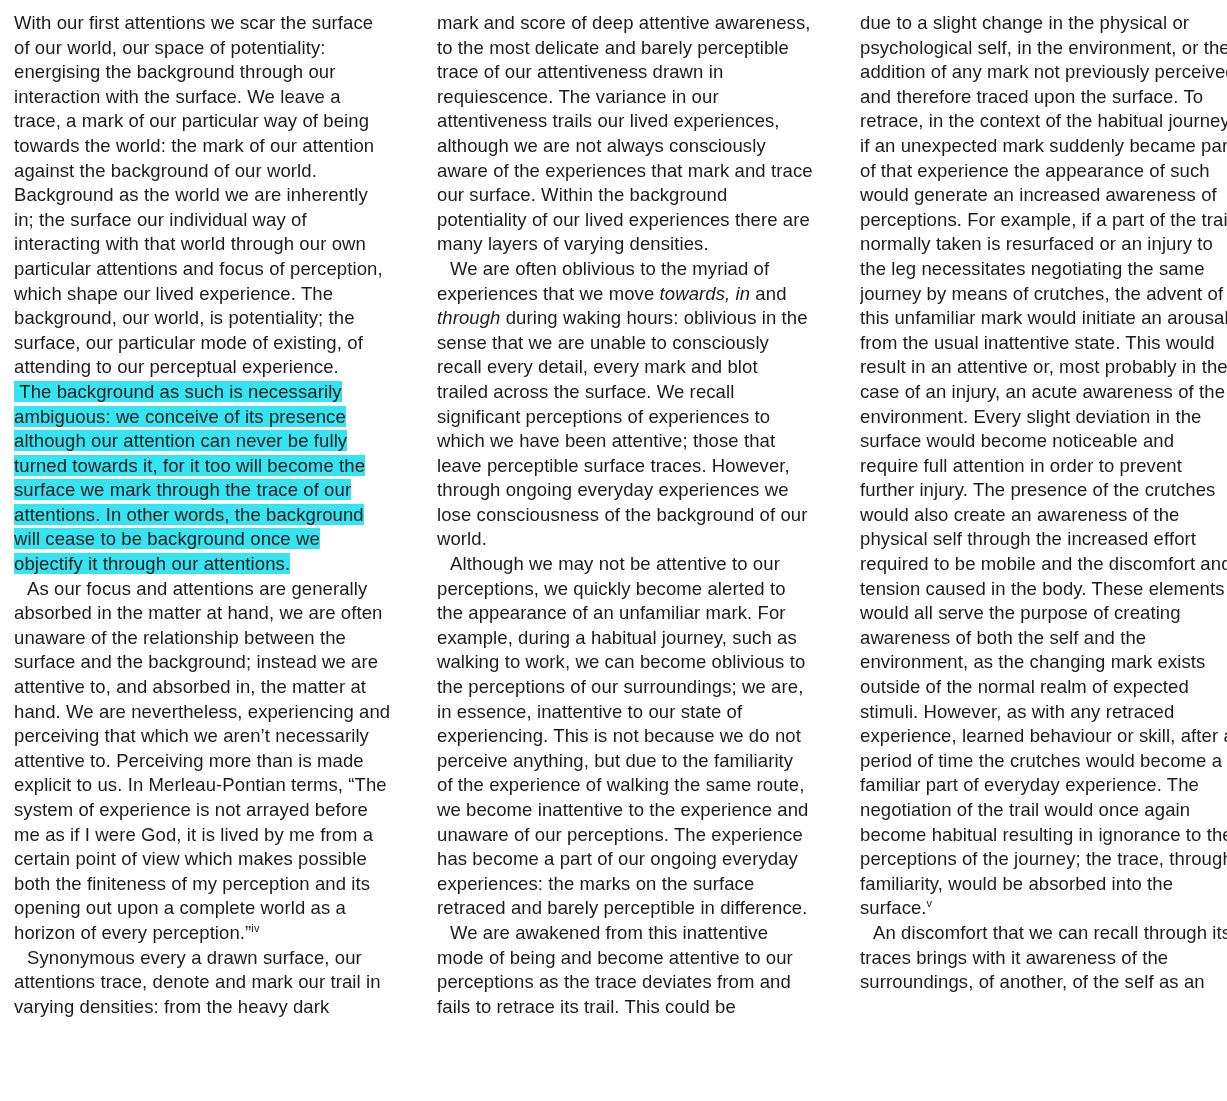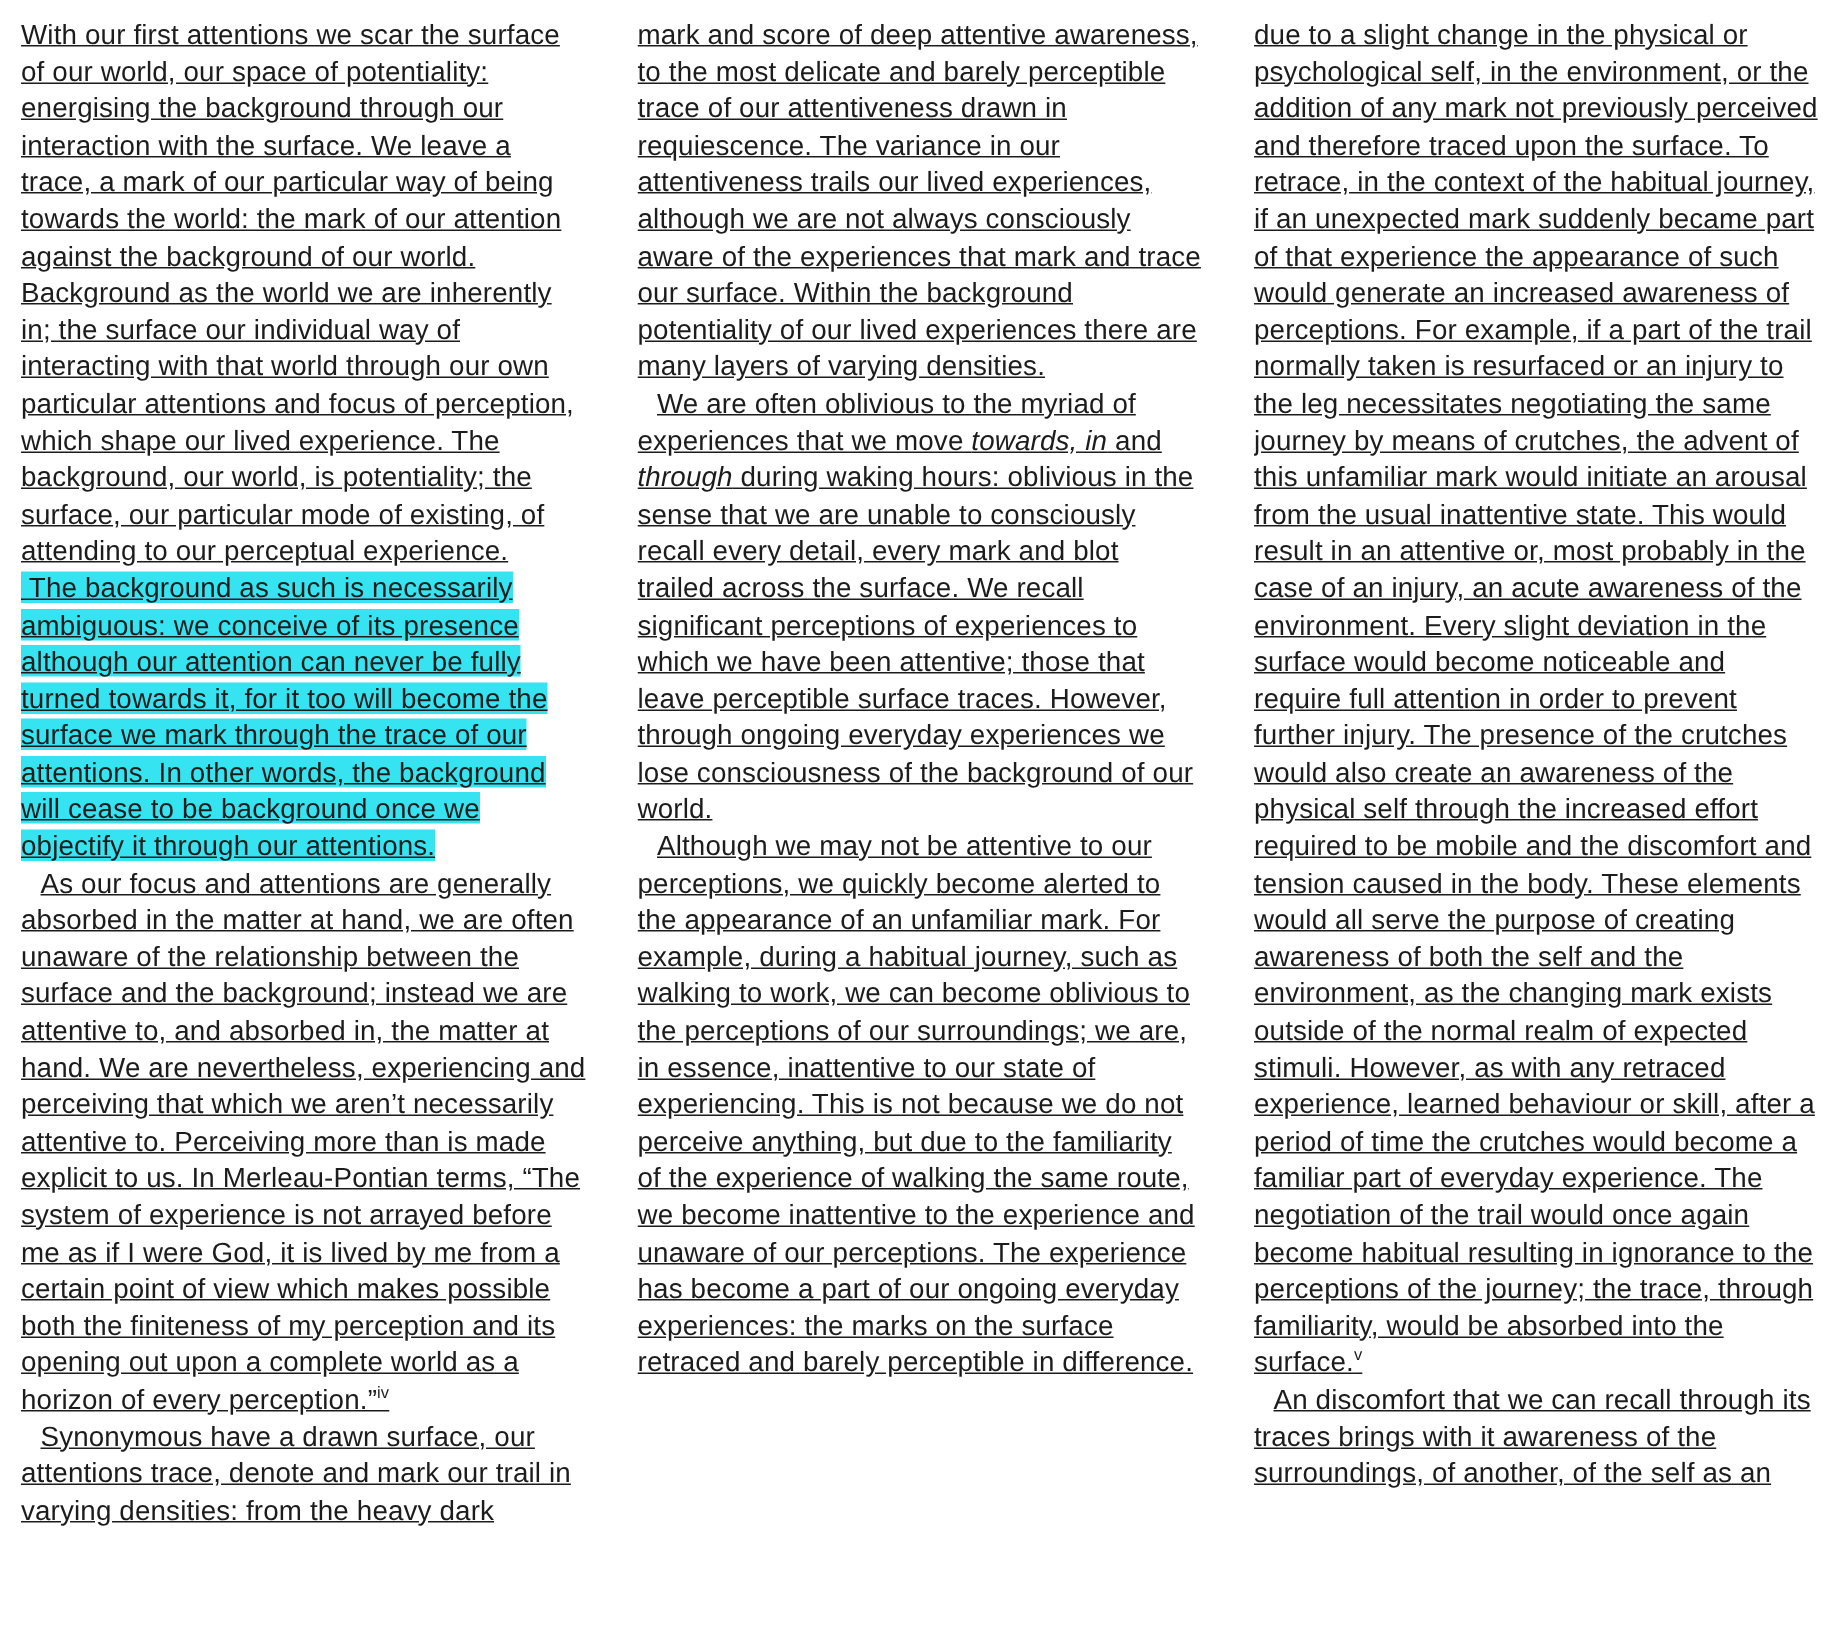--- a/index.html
+++ b/index.html
@@ -11,23 +11,22 @@
     width: 1227px;
     min-height: 1101px;
     box-sizing: border-box;
     padding: 11px 16px 10px 14px;
     background: #ffffff;
     font-family: "Liberation Sans", sans-serif;
     color: #1c1c1c;
   }
   .columns {
     display: flex;
-    gap: 34px;
+    gap: 46px;
     align-items: flex-start;
-    text-decoration: underline;
   }
   .col {
     width: 377px;
     flex: 0 0 377px;
     font-size: 18.5px;
     line-height: 24.6px;
     font-weight: 400;
     letter-spacing: 0.1px;
     overflow: hidden;
   }
@@ -51,25 +50,26 @@
 </style>
 </head>
 <body style="background: rgb(255, 255, 255);">
 
 <div class="page">
   <div class="columns" id="columns">
       <div class="col">
         <p class="para"><span>With our first attentions we scar the surface of our world, our space of potentiality: energising the background through our interaction with the surface. We leave a trace, a mark of our particular way of being towards the world: the mark of our attention against the background of our world. Background as the world we are inherently in; the surface our individual way of interacting with that world through our own particular attentions and focus of perception, which shape our lived experience. The background, our world, is potentiality; the surface, our particular mode of existing, of attending to our perceptual experience.</span></p>
         <p class="para"><span class="hl">&nbsp;The background as such is necessarily ambiguous: we conceive of its presence although our attention can never be fully turned towards it, for it too will become the surface we mark through the trace of our attentions. In other words, the background will cease to be background once we objectify it through our attentions.</span></p>
         <p class="para indent"><span>As our focus and attentions are generally absorbed in the matter at hand, we are often unaware of the relationship between the surface and the background; instead we are attentive to, and absorbed in, the matter at hand. We are nevertheless, experiencing and perceiving that which we aren’t necessarily attentive to. Perceiving more than is made explicit to us. In Merleau-Pontian terms, “The system of experience is not arrayed before me as if I were God, it is lived by me from a certain point of view which makes possible both the finiteness of my perception and its opening out upon a complete world as a horizon of every perception.”</span><sup class="fn">iv</sup></p>
-        <p class="para indent"><span>Synonymous have a drawn surface, our attentions trace, denote and mark our trail in varying densities: from the heavy dark</span></p>
+        <p class="para indent"><span>Synonymous every a drawn surface, our attentions trace, denote and mark our trail in varying densities: from the heavy dark</span></p>
       </div>
       <div class="col">
         <p class="para"><span>mark and score of deep attentive awareness, to the most delicate and barely perceptible trace of our attentiveness drawn in requiescence. The variance in our attentiveness trails our lived experiences, although we are not always consciously aware of the experiences that mark and trace our surface. Within the background potentiality of our lived experiences there are many layers of varying densities.</span></p>
         <p class="para indent"><span>We are often oblivious to the myriad of experiences that we move </span><span class="it">towards, in</span><span> and </span><span class="it">through</span><span> during waking hours: oblivious in the sense that we are unable to consciously recall every detail, every mark and blot trailed across the surface. We recall significant perceptions of experiences to which we have been attentive; those that leave perceptible surface traces. However, through ongoing everyday experiences we lose consciousness of the background of our world.</span></p>
         <p class="para indent"><span>Although we may not be attentive to our perceptions, we quickly become alerted to the appearance of an unfamiliar mark. For example, during a habitual journey, such as walking to work, we can become oblivious to the perceptions of our surroundings; we are, in essence, inattentive to our state of experiencing. This is not because we do not perceive anything, but due to the familiarity of the experience of walking the same route, we become inattentive to the experience and unaware of our perceptions. The experience has become a part of our ongoing everyday experiences: the marks on the surface retraced and barely perceptible in difference.</span></p>
+        <p class="para indent"><span>We are awakened from this inattentive mode of being and become attentive to our perceptions as the trace deviates from and fails to retrace its trail. This could be</span></p>
       </div>
       <div class="col">
         <p class="para"><span>due to a slight change in the physical or psychological self, in the environment, or the addition of any mark not previously perceived and therefore traced upon the surface. To retrace, in the context of the habitual journey, if an unexpected mark suddenly became part of that experience the appearance of such would generate an increased awareness of perceptions. For example, if a part of the trail normally taken is resurfaced or an injury to the leg necessitates negotiating the same journey by means of crutches, the advent of this unfamiliar mark would initiate an arousal from the usual inattentive state. This would result in an attentive or, most probably in the case of an injury, an acute awareness of the environment. Every slight deviation in the surface would become noticeable and require full attention in order to prevent further injury. The presence of the crutches would also create an awareness of the physical self through the increased effort required to be mobile and the discomfort and tension caused in the body. These elements would all serve the purpose of creating awareness of both the self and the environment, as the changing mark exists outside of the normal realm of expected stimuli. However, as with any retraced experience, learned behaviour or skill, after a period of time the crutches would become a familiar part of everyday experience. The negotiation of the trail would once again become habitual resulting in ignorance to the perceptions of the journey; the trace, through familiarity, would be absorbed into the surface.</span><sup class="fn">v</sup></p>
         <p class="para indent"><span>An discomfort that we can recall through its traces brings with it awareness of the surroundings, of another, of the self as an</span></p>
       </div>
     </div>
 </div>
 
 </body></html>

